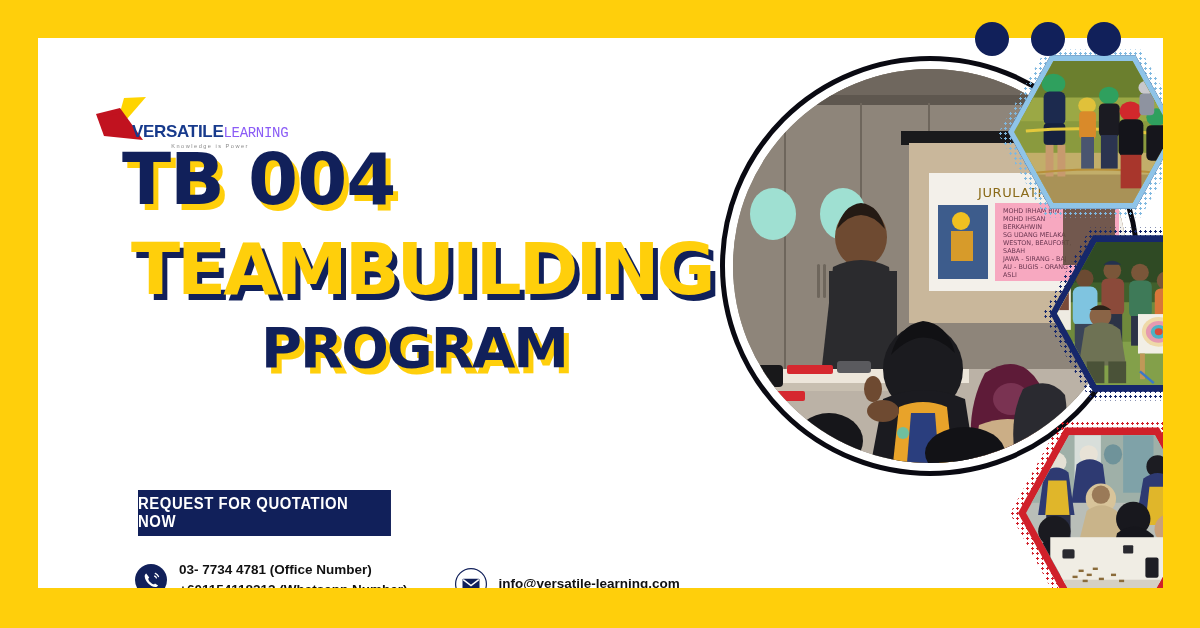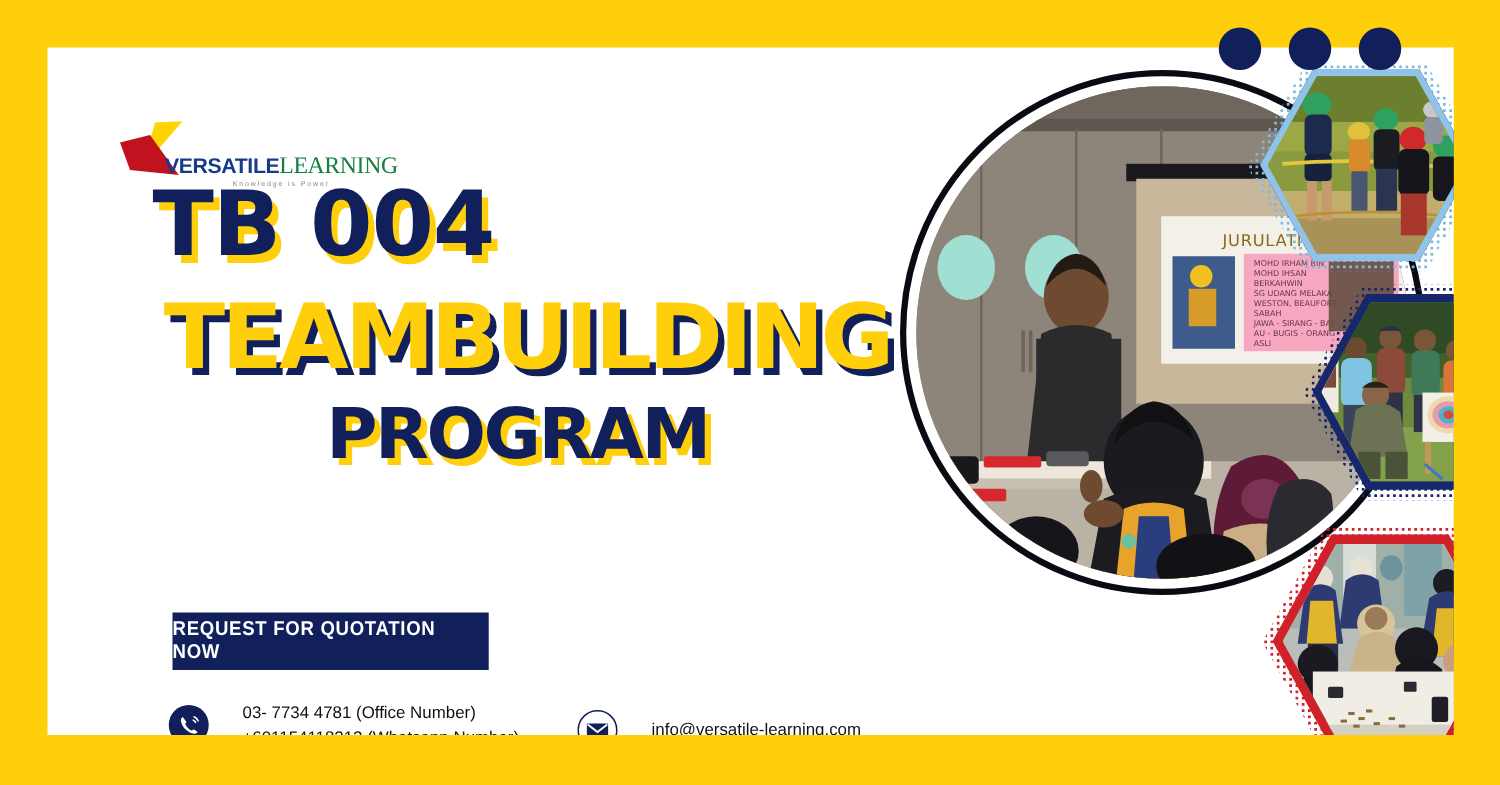--- a/index.html
+++ b/index.html
@@ -73,21 +73,21 @@
     cursor:pointer;
     transform:scaleX(0.93);
     transform-origin:left center;
   }
 
   
   #contact{
     position:absolute; left:96px; top:522px;
     display:flex; align-items:flex-start; gap:46px;
   }
-  .cblock{ display:flex; align-items:center; gap:26px; }
+  .cblock{ display:flex; align-items:center; gap:11px;font-weight:bold; }
   .cicon{ width:34px; height:34px; flex:0 0 34px; }
   .ctext{
     font-size:13.5px; color:#111111; line-height:1.45;
     white-space:nowrap;
   }
 
   
   #collage{
     position:absolute; left:660px; top:-10px; width:510px; height:600px;
   }
@@ -152,21 +152,21 @@
 
   <div id="panel">
 
     <div id="logo">
       <svg width="150" height="50" viewBox="0 0 150 50">
         <path d="M30 2 L52 1 L20 38 Z" fill="#FFD400"></path>
         <path d="M2 18 L26 12 L49 44 L10 40 Z" fill="#C1121F"></path>
         <path d="M6 22 L27 17 L44 41 L13 38 Z" fill="#C1121F"></path>
       </svg>
       <div style="position:absolute;left:38px;top:26px;">
-        <span style="font-family:'Liberation Sans',sans-serif;font-weight:bold;font-size:17px;color:#173A8C;letter-spacing:-0.3px;">VERSATILE</span><span style="font-family:Liberation Serif, serif;font-size:19px;color:#15803d;letter-spacing:-0.3px;">LEARNING</span>
+        <span style="font-family:'Liberation Sans',sans-serif;font-weight:bold;font-size:17px;color:#173A8C;letter-spacing:-0.3px;">VERSATILE</span><span style="font-family:Liberation Mono, monospace;font-size:14px;color:#8b5cf6;letter-spacing:-0.3px;">LEARNING</span>
         <div style="font-family:'Liberation Sans',sans-serif;font-size:5.6px;color:#8A8A8A;letter-spacing:1.5px;text-align:center;margin-top:1px;">Knowledge is Power</div>
       </div>
     </div>
 
     <div id="headline">
       <div class="hl" id="line1">TB 004</div>
       <div class="hl" id="line2">TEAMBUILDING</div>
       <div class="hl" id="line3">PROGRAM</div>
     </div>
 

